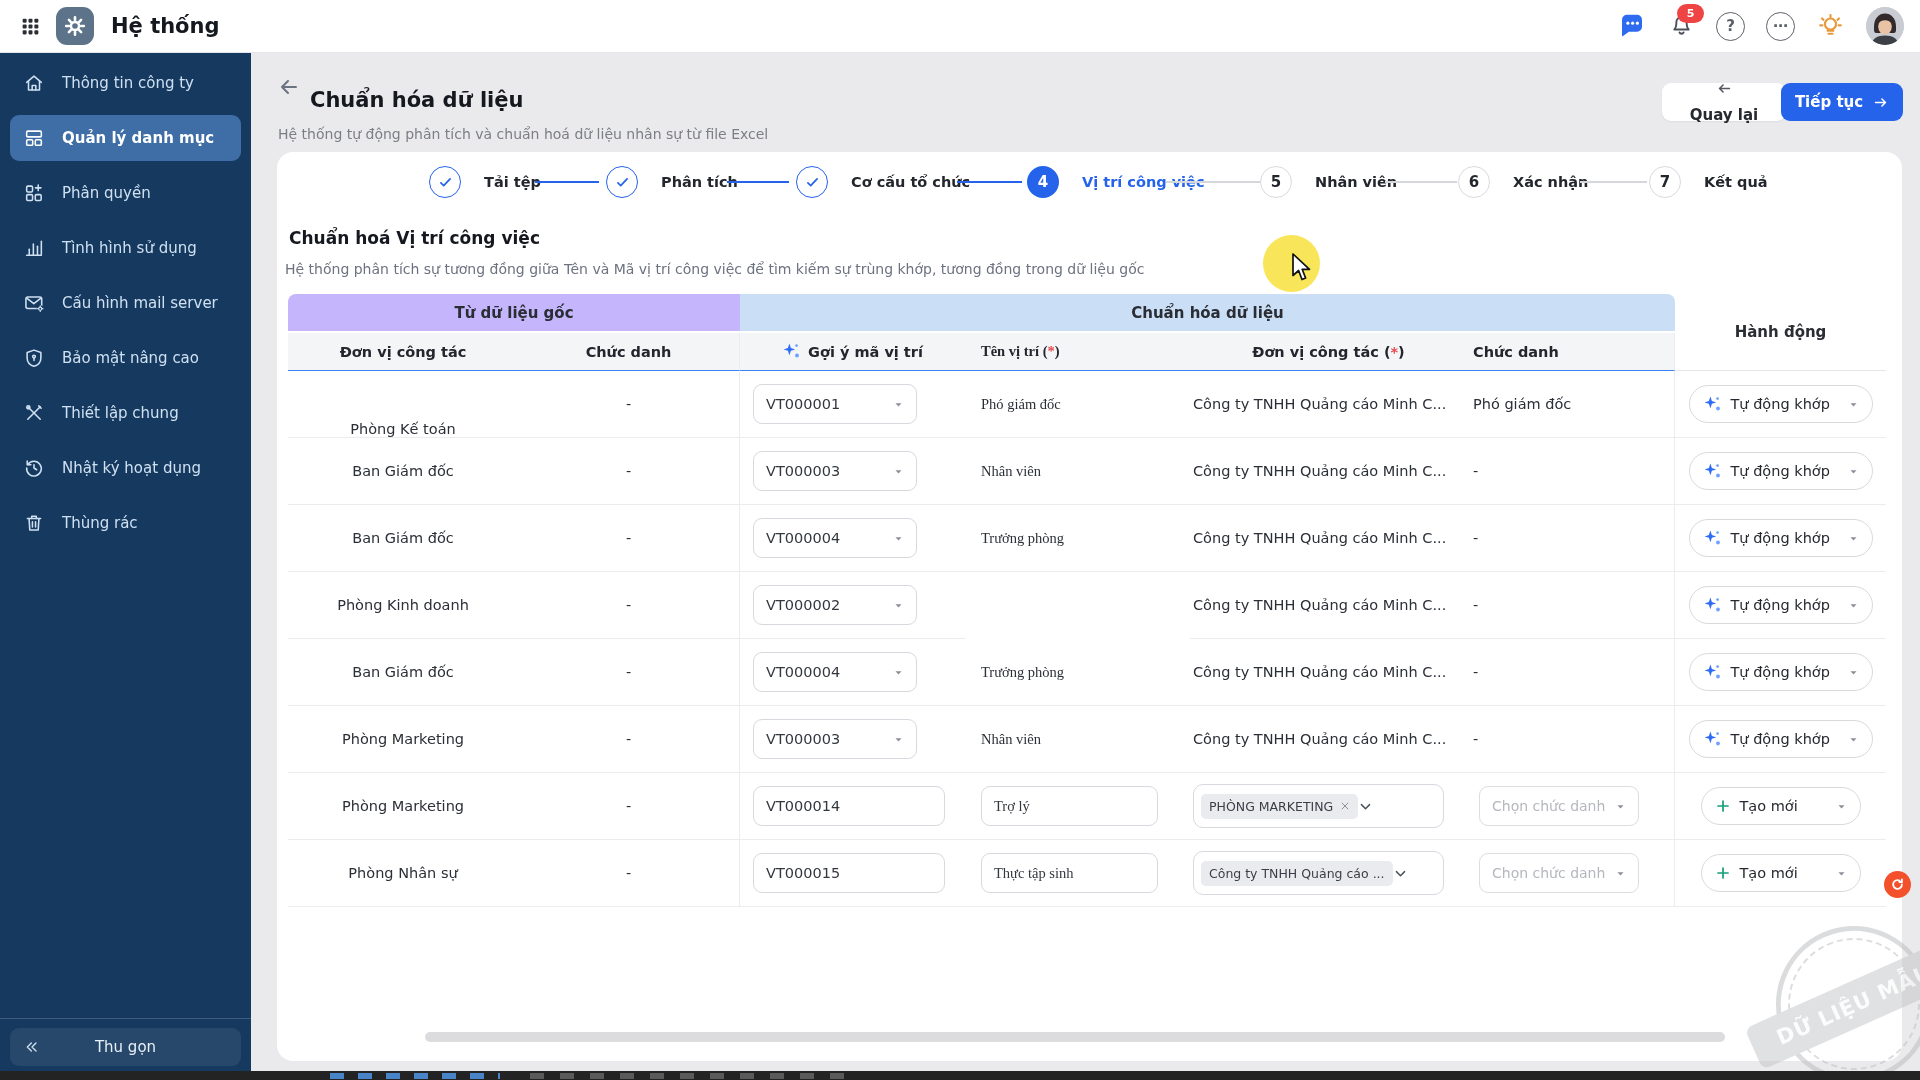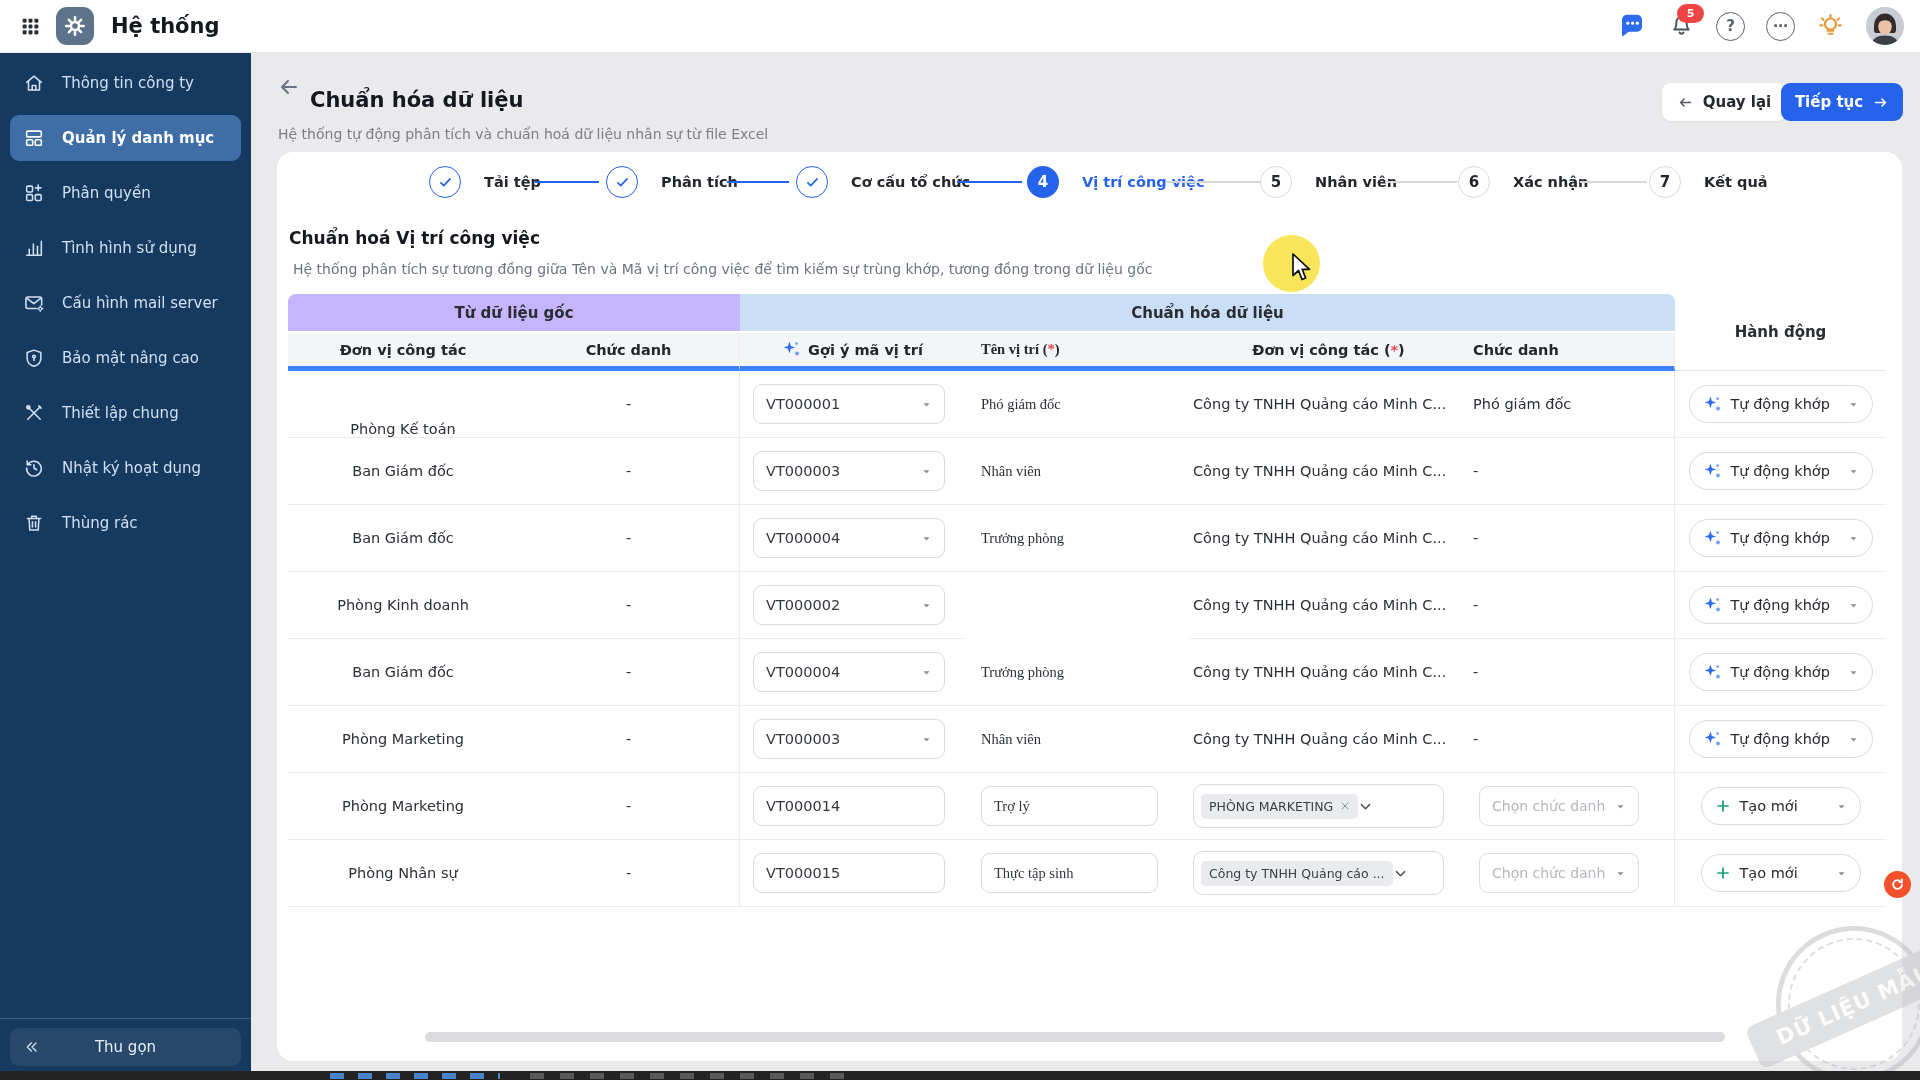--- a/index.html
+++ b/index.html
@@ -37,63 +37,63 @@
                 align-items:center;justify-content:center;color:#e8f0f8;font-size:15px;position:relative;}
   .collapse-btn .icn{position:absolute;left:14px;}
 
   
   .main{position:absolute;left:251px;top:52px;right:0;bottom:0;}
   .back-arrow{position:absolute;left:26px;top:23px;color:#6b7280;}
   .page-title{position:absolute;left:59px;top:22px;font-size:21px;font-weight:bold;color:#15181e;}
   .page-sub{position:absolute;left:27px;top:60px;font-size:14px;color:#7b7e85;}
   .btn{position:absolute;top:31px;height:38px;border-radius:9px;display:flex;align-items:center;
        justify-content:center;gap:9px;font-size:15px;font-weight:600;}
-  .btn-back{left:1411px;width:124px;background:#fff;color:#26292f;box-shadow:0 1px 2px rgba(0,0,0,.06);}
+  .btn-back{left:1411px;width:124px;background:#fff;color:#26292f;box-shadow:0 1px 2px rgba(0,0,0,.06);flex-direction:column;}
   .btn-next{left:1530px;width:122px;background:#2563eb;color:#fff;}
 
   
   .card{position:absolute;left:26px;top:100px;width:1625px;height:909px;background:#fff;
         border-radius:16px;}
   
   .step{position:absolute;top:14px;display:flex;align-items:center;gap:23px;}
   .step-circle{width:32px;height:32px;border-radius:50%;display:flex;align-items:center;
                justify-content:center;font-size:15px;font-weight:bold;box-sizing:border-box;}
   .step-circle.done{border:1.6px solid #2563eb;background:#fff;}
   .step-circle.active{background:#2563eb;color:#fff;}
   .step-circle.todo{border:1.6px solid #d8dadf;background:#fff;color:#23262d;}
   .step-label{font-size:14.5px;font-weight:bold;color:#23262d;white-space:nowrap;}
   .step.active .step-label{color:#2563eb;}
   .seg{position:absolute;top:29px;height:1.6px;}
   .seg.on{background:#2563eb;}
   .seg.off{background:#d5d7db;}
   .sec-title{position:absolute;left:12px;top:62px;font-size:17px;font-weight:bold;color:#15181e;}
-  .sec-sub{position:absolute;left:16px;top:95px;font-size:14px;color:#6d7280;}
+  .sec-sub{position:absolute;left:8px;top:95px;font-size:14px;color:#6d7280;}
 
   
   .tablegrid{position:absolute;left:11px;top:142px;width:1598px;display:grid;
              grid-template-columns:230px 222px 225px 225px 277px 208px 211px;
              grid-template-rows:39px 38px repeat(8,67px);}
   .gh{display:flex;align-items:center;justify-content:center;font-size:15px;font-weight:bold;
       color:#2a2d33;border-bottom:2px solid #fff;}
   .gh.src{grid-column:1/3;grid-row:1;background:#c4b5fd;border-radius:8px 0 0 0;}
   .gh.norm{grid-column:3/7;grid-row:1;background:#cadef6;border-radius:0 8px 0 0;}
   .gh.act{grid-column:7;grid-row:1/3;background:#fff;border-bottom:1px solid #e6e7ea;}
   .ch{background:#f4f5f7;display:flex;align-items:center;font-size:14.5px;font-weight:bold;
-      color:#23262d;border-bottom:5px solid #3b82f6;grid-row:2;}
+      color:#23262d;border-bottom:1px solid #3b82f6;grid-row:2;}
   .bc{border-bottom:1px solid #ececef;display:flex;align-items:center;font-size:14.5px;
       color:#2b2f36;white-space:nowrap;overflow:hidden;}
   .vline{border-right:1px solid #ececef;}
   .cen{justify-content:center;}
   .p16{padding-left:16px;font-family:Liberation Serif, serif;}
   .p13{padding-left:13px;}
   .p6{padding-left:6px;}
   .p3{padding-left:3px;}
   .req{color:#e5484d;}
 
-  .selpill{width:192px;height:40px;border:1px solid #d7d9de;border-radius:9px;display:flex;
+  .selpill{width:164px;height:40px;border:1px solid #d7d9de;border-radius:9px;display:flex;
            align-items:center;justify-content:space-between;padding:0 12px;font-size:14.5px;
            color:#33373e;background:#fff;box-sizing:border-box;}
   .txtinput{height:40px;border:1px solid #d7d9de;border-radius:9px;display:flex;align-items:center;
             padding:0 12px;font-size:14.5px;color:#33373e;background:#fff;box-sizing:border-box;}
   .w192{width:192px;} .w177{width:177px;}
   .mselect{width:251px;height:44px;border:1px solid #d7d9de;border-radius:10px;display:flex;
            align-items:center;padding:0 12px 0 7px;background:#fff;box-sizing:border-box;}
   .tag{background:#e9ebef;border-radius:5px;padding:5px 8px;font-size:12.5px;color:#3a3e45;
        display:flex;align-items:center;gap:7px;white-space:nowrap;overflow:hidden;max-width:200px;}
   .phselect{width:160px;height:40px;margin-left:12px;border:1px solid #dcdde1;border-radius:9px;

